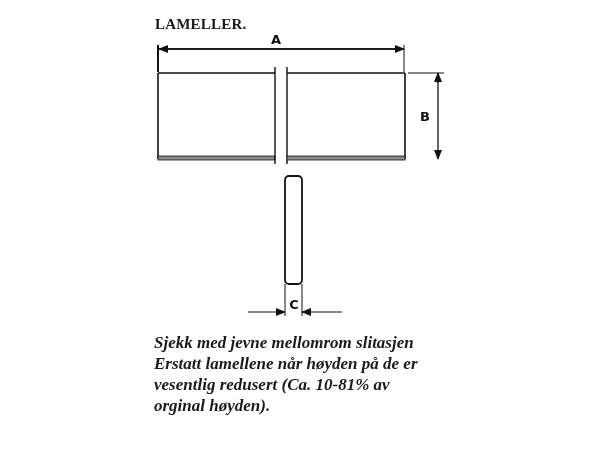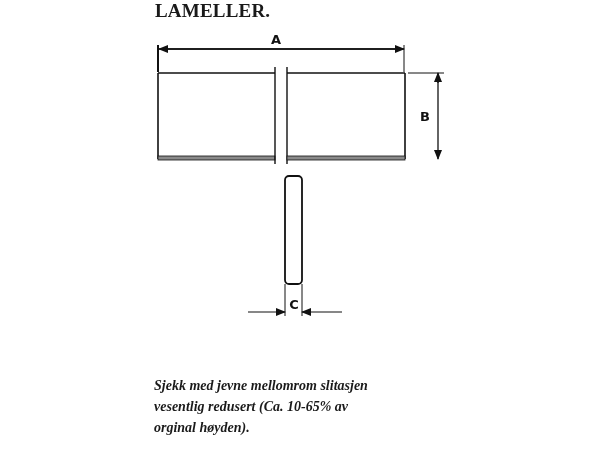--- a/index.html
+++ b/index.html
@@ -1,27 +1,27 @@
 <!DOCTYPE html>
 <html><head>
 <meta charset="utf-8">
 <style>
   html, body { margin: 0; padding: 0; background: #ffffff; }
   body { width: 610px; height: 450px; position: relative; overflow: hidden; }
   .title {
-    position: absolute; left: 155px; top: 0;
+    position: absolute; left: 155px; top: 16px;
     font-family: "Liberation Serif", serif; font-weight: bold;
-    font-size: 19px; color: #1a1a1a; letter-spacing: 0.2px;
+    font-size: 15px; color: #1a1a1a; letter-spacing: 0.2px;
   }
   svg.diagram { position: absolute; left: 0; top: 0; }
   .dimlabel { font-family: "DejaVu Sans", sans-serif; font-weight: bold; font-size: 13px; fill: #111; }
   .caption {
     position: absolute; left: 154px; top: 332px; width: 340px;
     font-family: "Liberation Serif", serif; font-style: italic; font-weight: bold;
-    font-size: 14px; line-height: 21px; color: #1a1a1a; margin-top: 43px;
+    font-size: 17px; line-height: 21px; color: #1a1a1a;
   }
   .caption div { white-space: nowrap; }
 </style>
 </head>
 <body>
 
 <div class="title">LAMELLER.</div>
 
 <svg class="diagram" width="610" height="450" viewBox="0 0 610 450">
   <defs>
@@ -66,15 +66,16 @@
     <line x1="285" y1="284" x2="285" y2="316" stroke="#111" stroke-width="1"></line>
     <line x1="302" y1="284" x2="302" y2="316" stroke="#111" stroke-width="1"></line>
     <line x1="248" y1="312" x2="285" y2="312" stroke="#111" stroke-width="1.2" marker-end="url(#arr)"></line>
     <line x1="342" y1="312" x2="302" y2="312" stroke="#111" stroke-width="1.2" marker-end="url(#arr)"></line>
     <text class="dimlabel" x="294" y="309" text-anchor="middle" font-size="15">C</text>
   </g>
 </svg>
 
 <div class="caption">
   <div>Sjekk med jevne mellomrom slitasjen</div>
-  <div>vesentlig redusert (Ca. 10-65% av</div>
+  <div>Erstatt lamellene når høyden på de er</div>
+  <div>vesentlig redusert (Ca. 10-81% av</div>
   <div>orginal høyden).</div>
 </div>
 
 </body></html>

